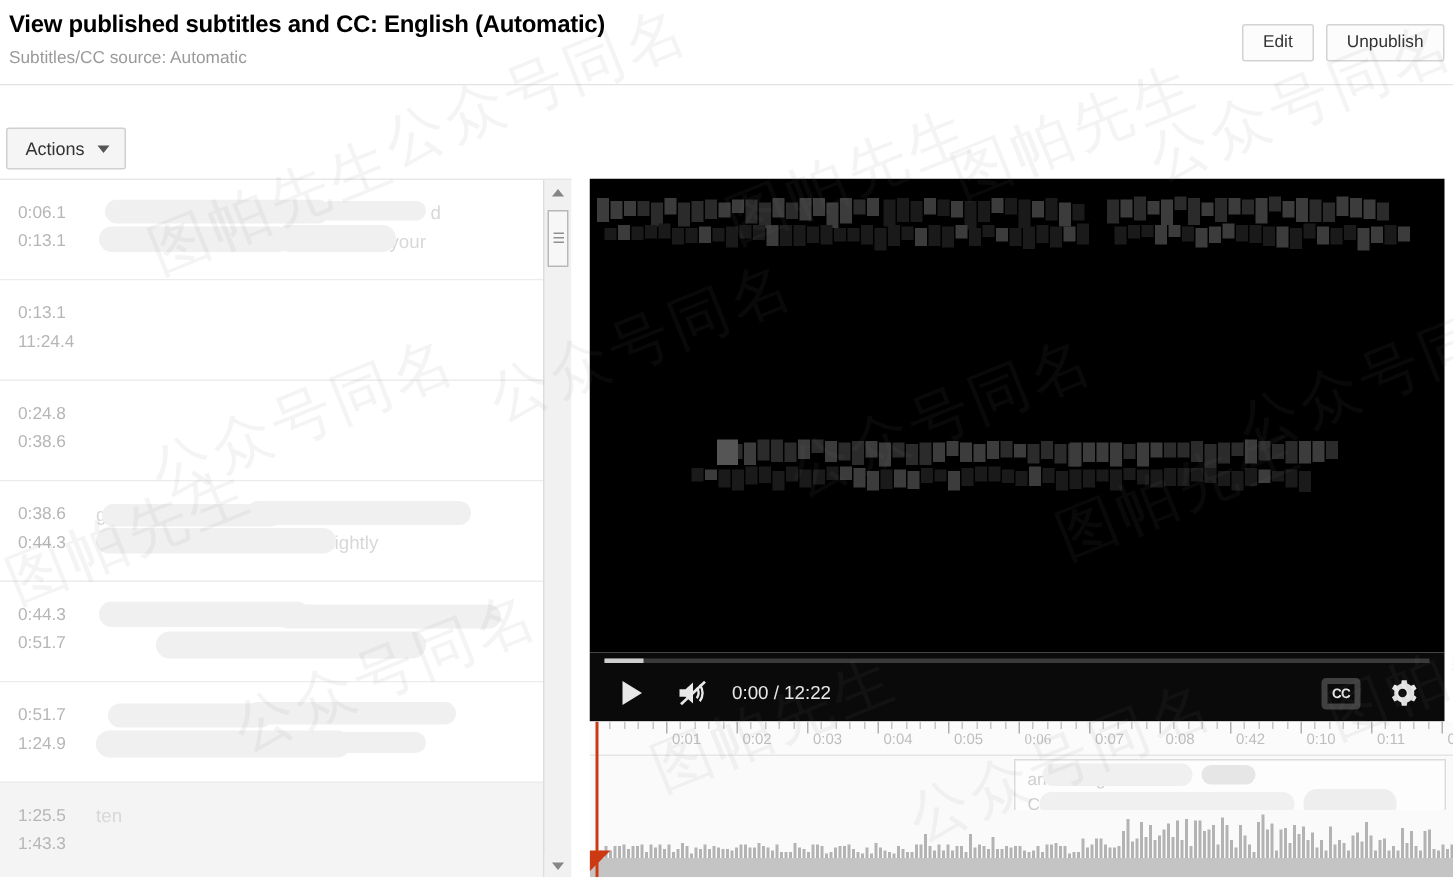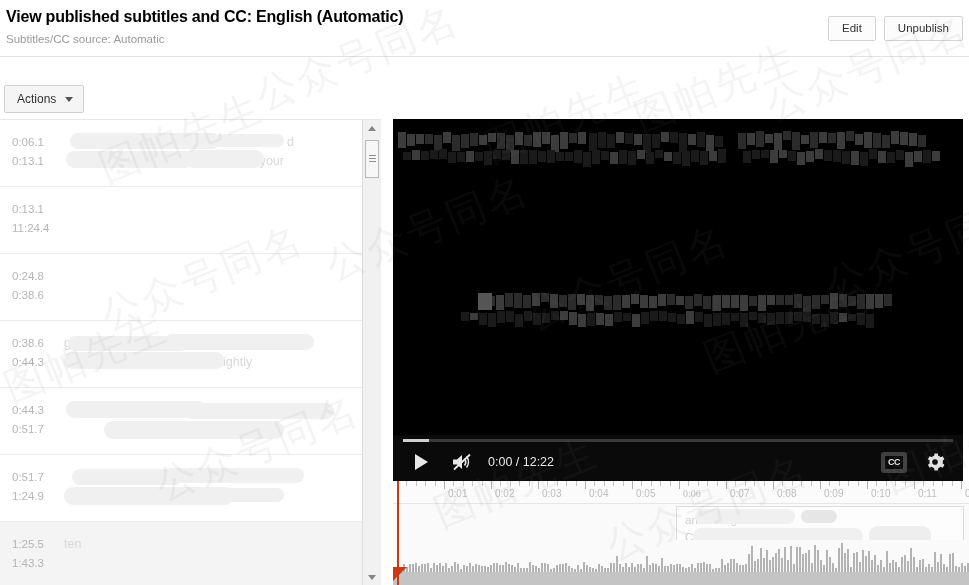--- a/index.html
+++ b/index.html
@@ -806,21 +806,21 @@
           <div class="tick" style="left: 304.8px;"></div>
           <div class="tick" style="left: 314.2px;"></div>
           <div class="tick" style="left: 323.6px;"></div>
           <div class="tick major" style="left: 380px;"></div>
           <div class="tick-label" style="left: 384px;">0:08</div>
           <div class="tick" style="left: 342.4px;"></div>
           <div class="tick" style="left: 351.8px;"></div>
           <div class="tick" style="left: 361.2px;"></div>
           <div class="tick" style="left: 370.6px;"></div>
           <div class="tick major" style="left: 427px;"></div>
-          <div class="tick-label" style="left: 431px;">0:09</div>
+          <div class="tick-label" style="left: 431px;">0:42</div>
           <div class="tick" style="left: 389.4px;"></div>
           <div class="tick" style="left: 398.8px;"></div>
           <div class="tick" style="left: 408.2px;"></div>
           <div class="tick" style="left: 417.6px;"></div>
           <div class="tick major" style="left: 474px;"></div>
           <div class="tick-label" style="left: 478px;">0:10</div>
           <div class="tick" style="left: 436.4px;"></div>
           <div class="tick" style="left: 445.8px;"></div>
           <div class="tick" style="left: 455.2px;"></div>
           <div class="tick" style="left: 464.6px;"></div>

